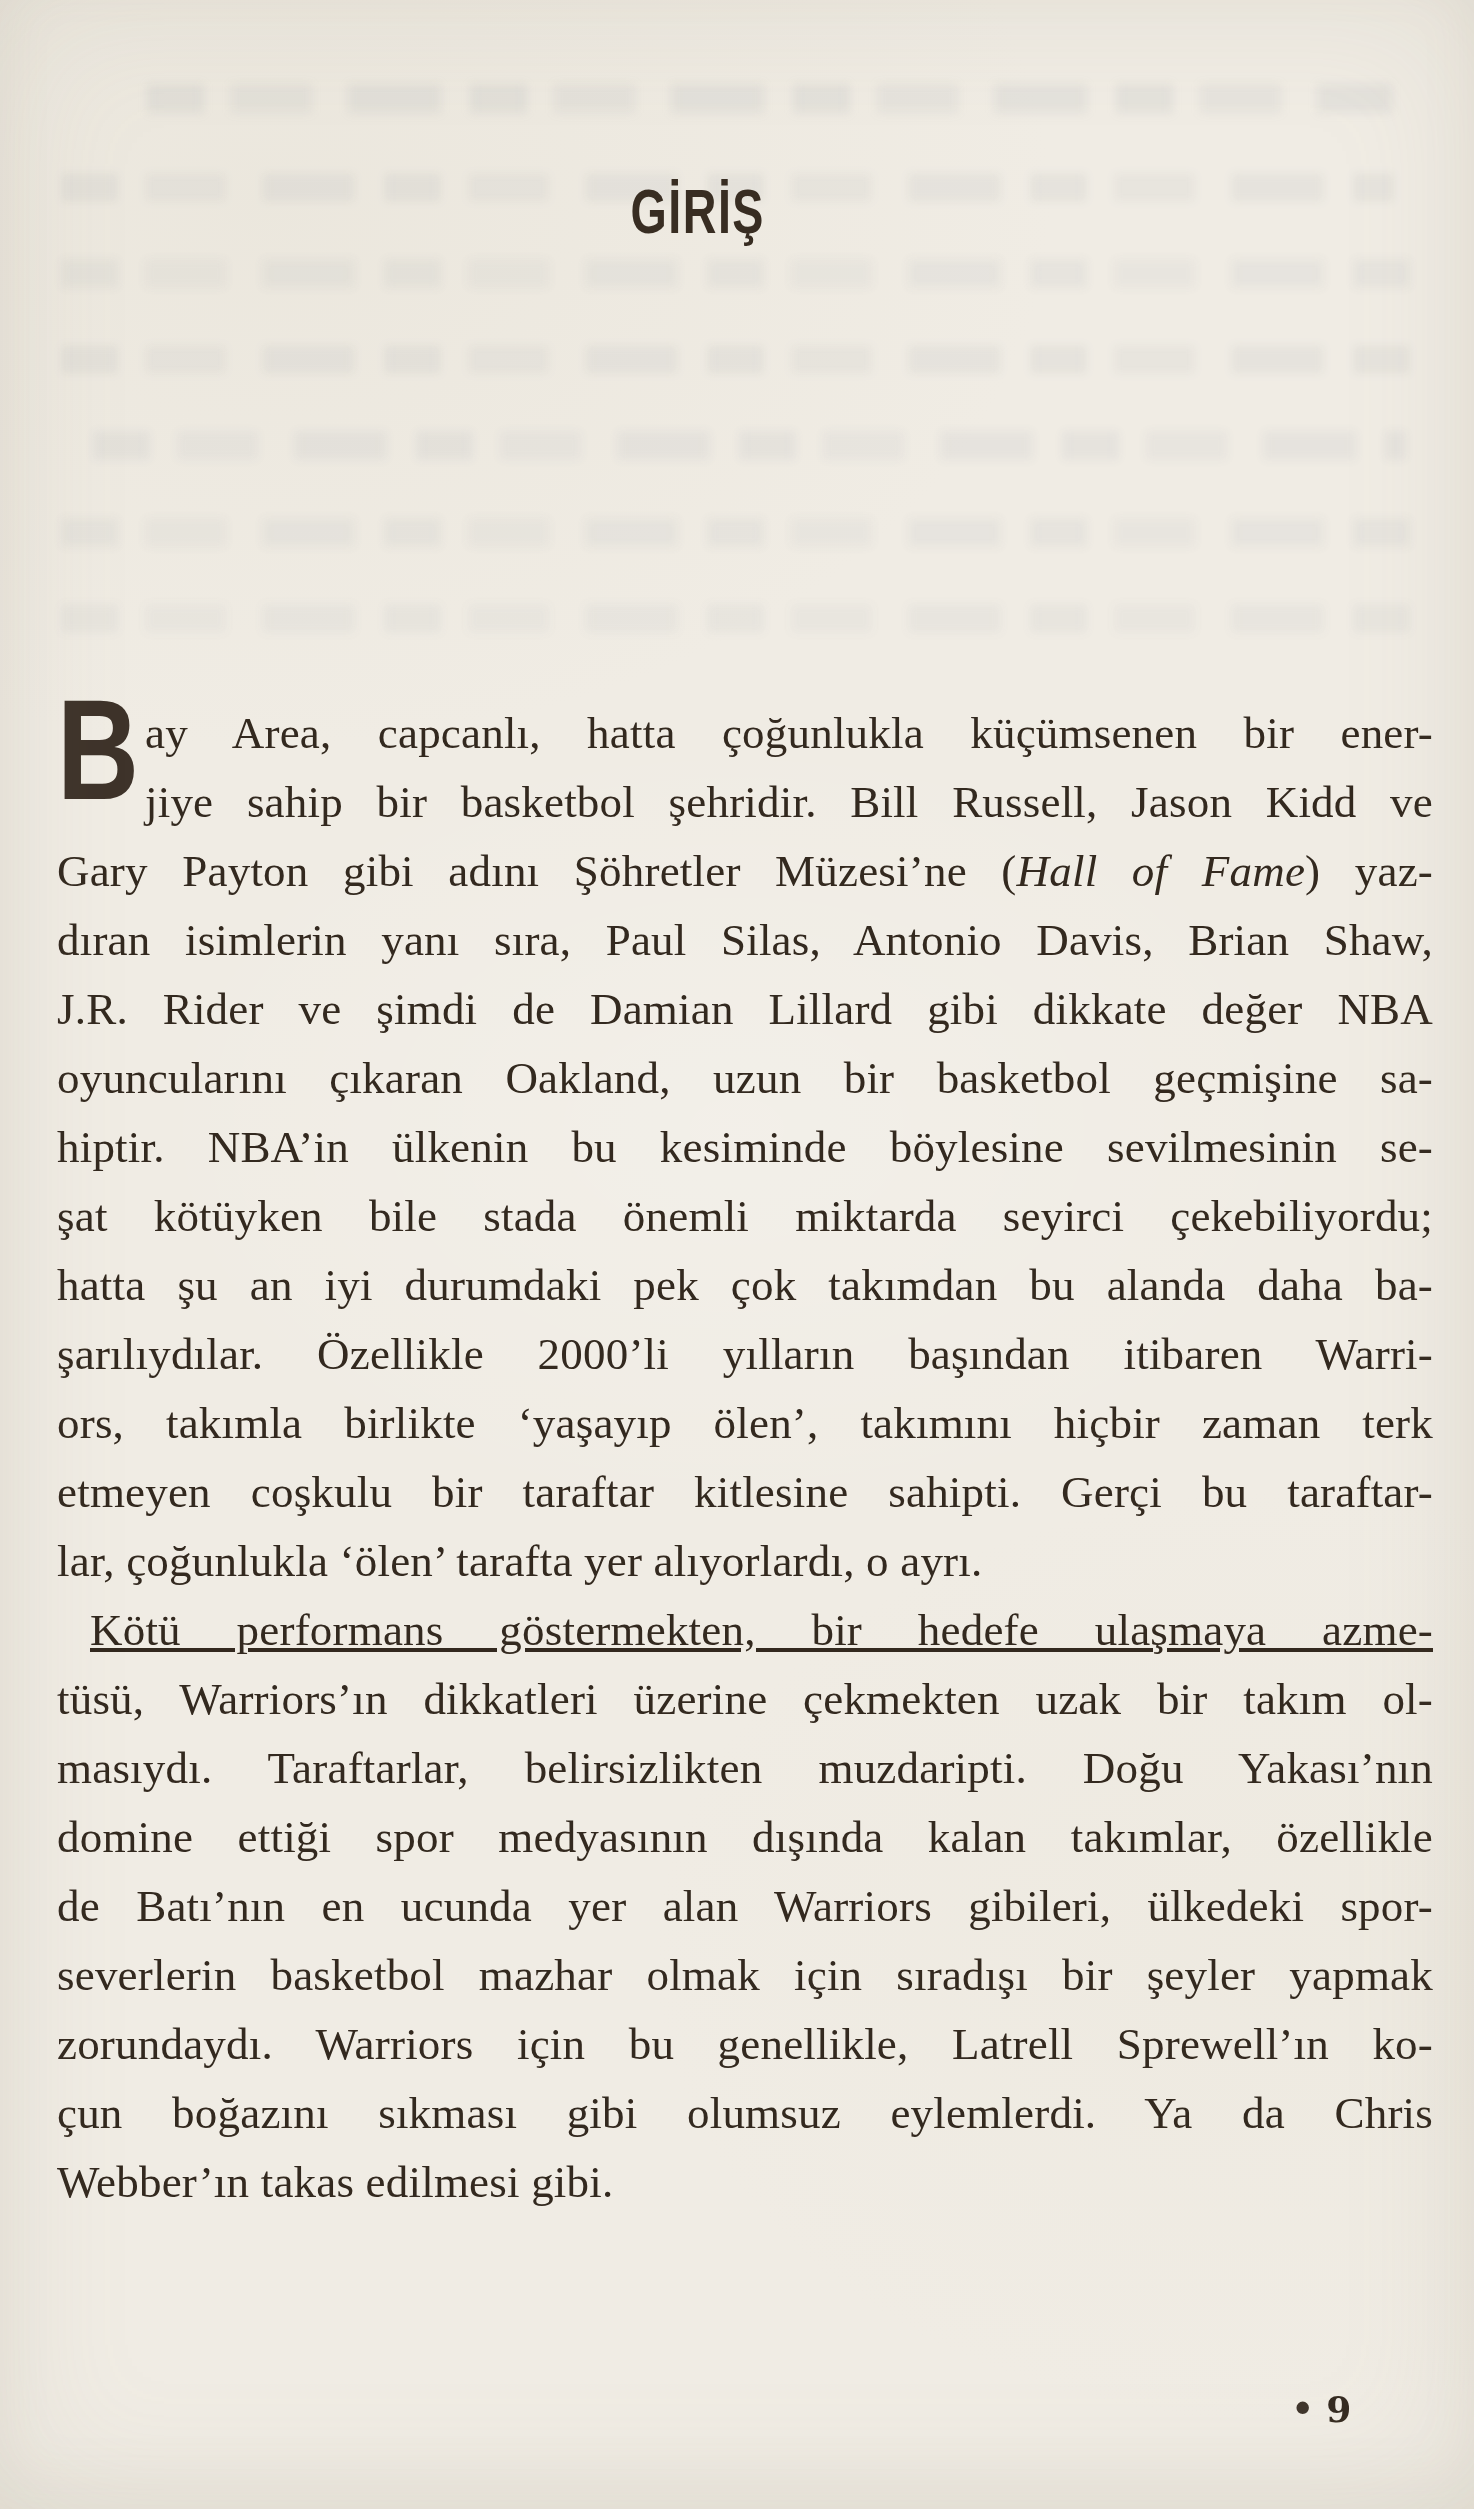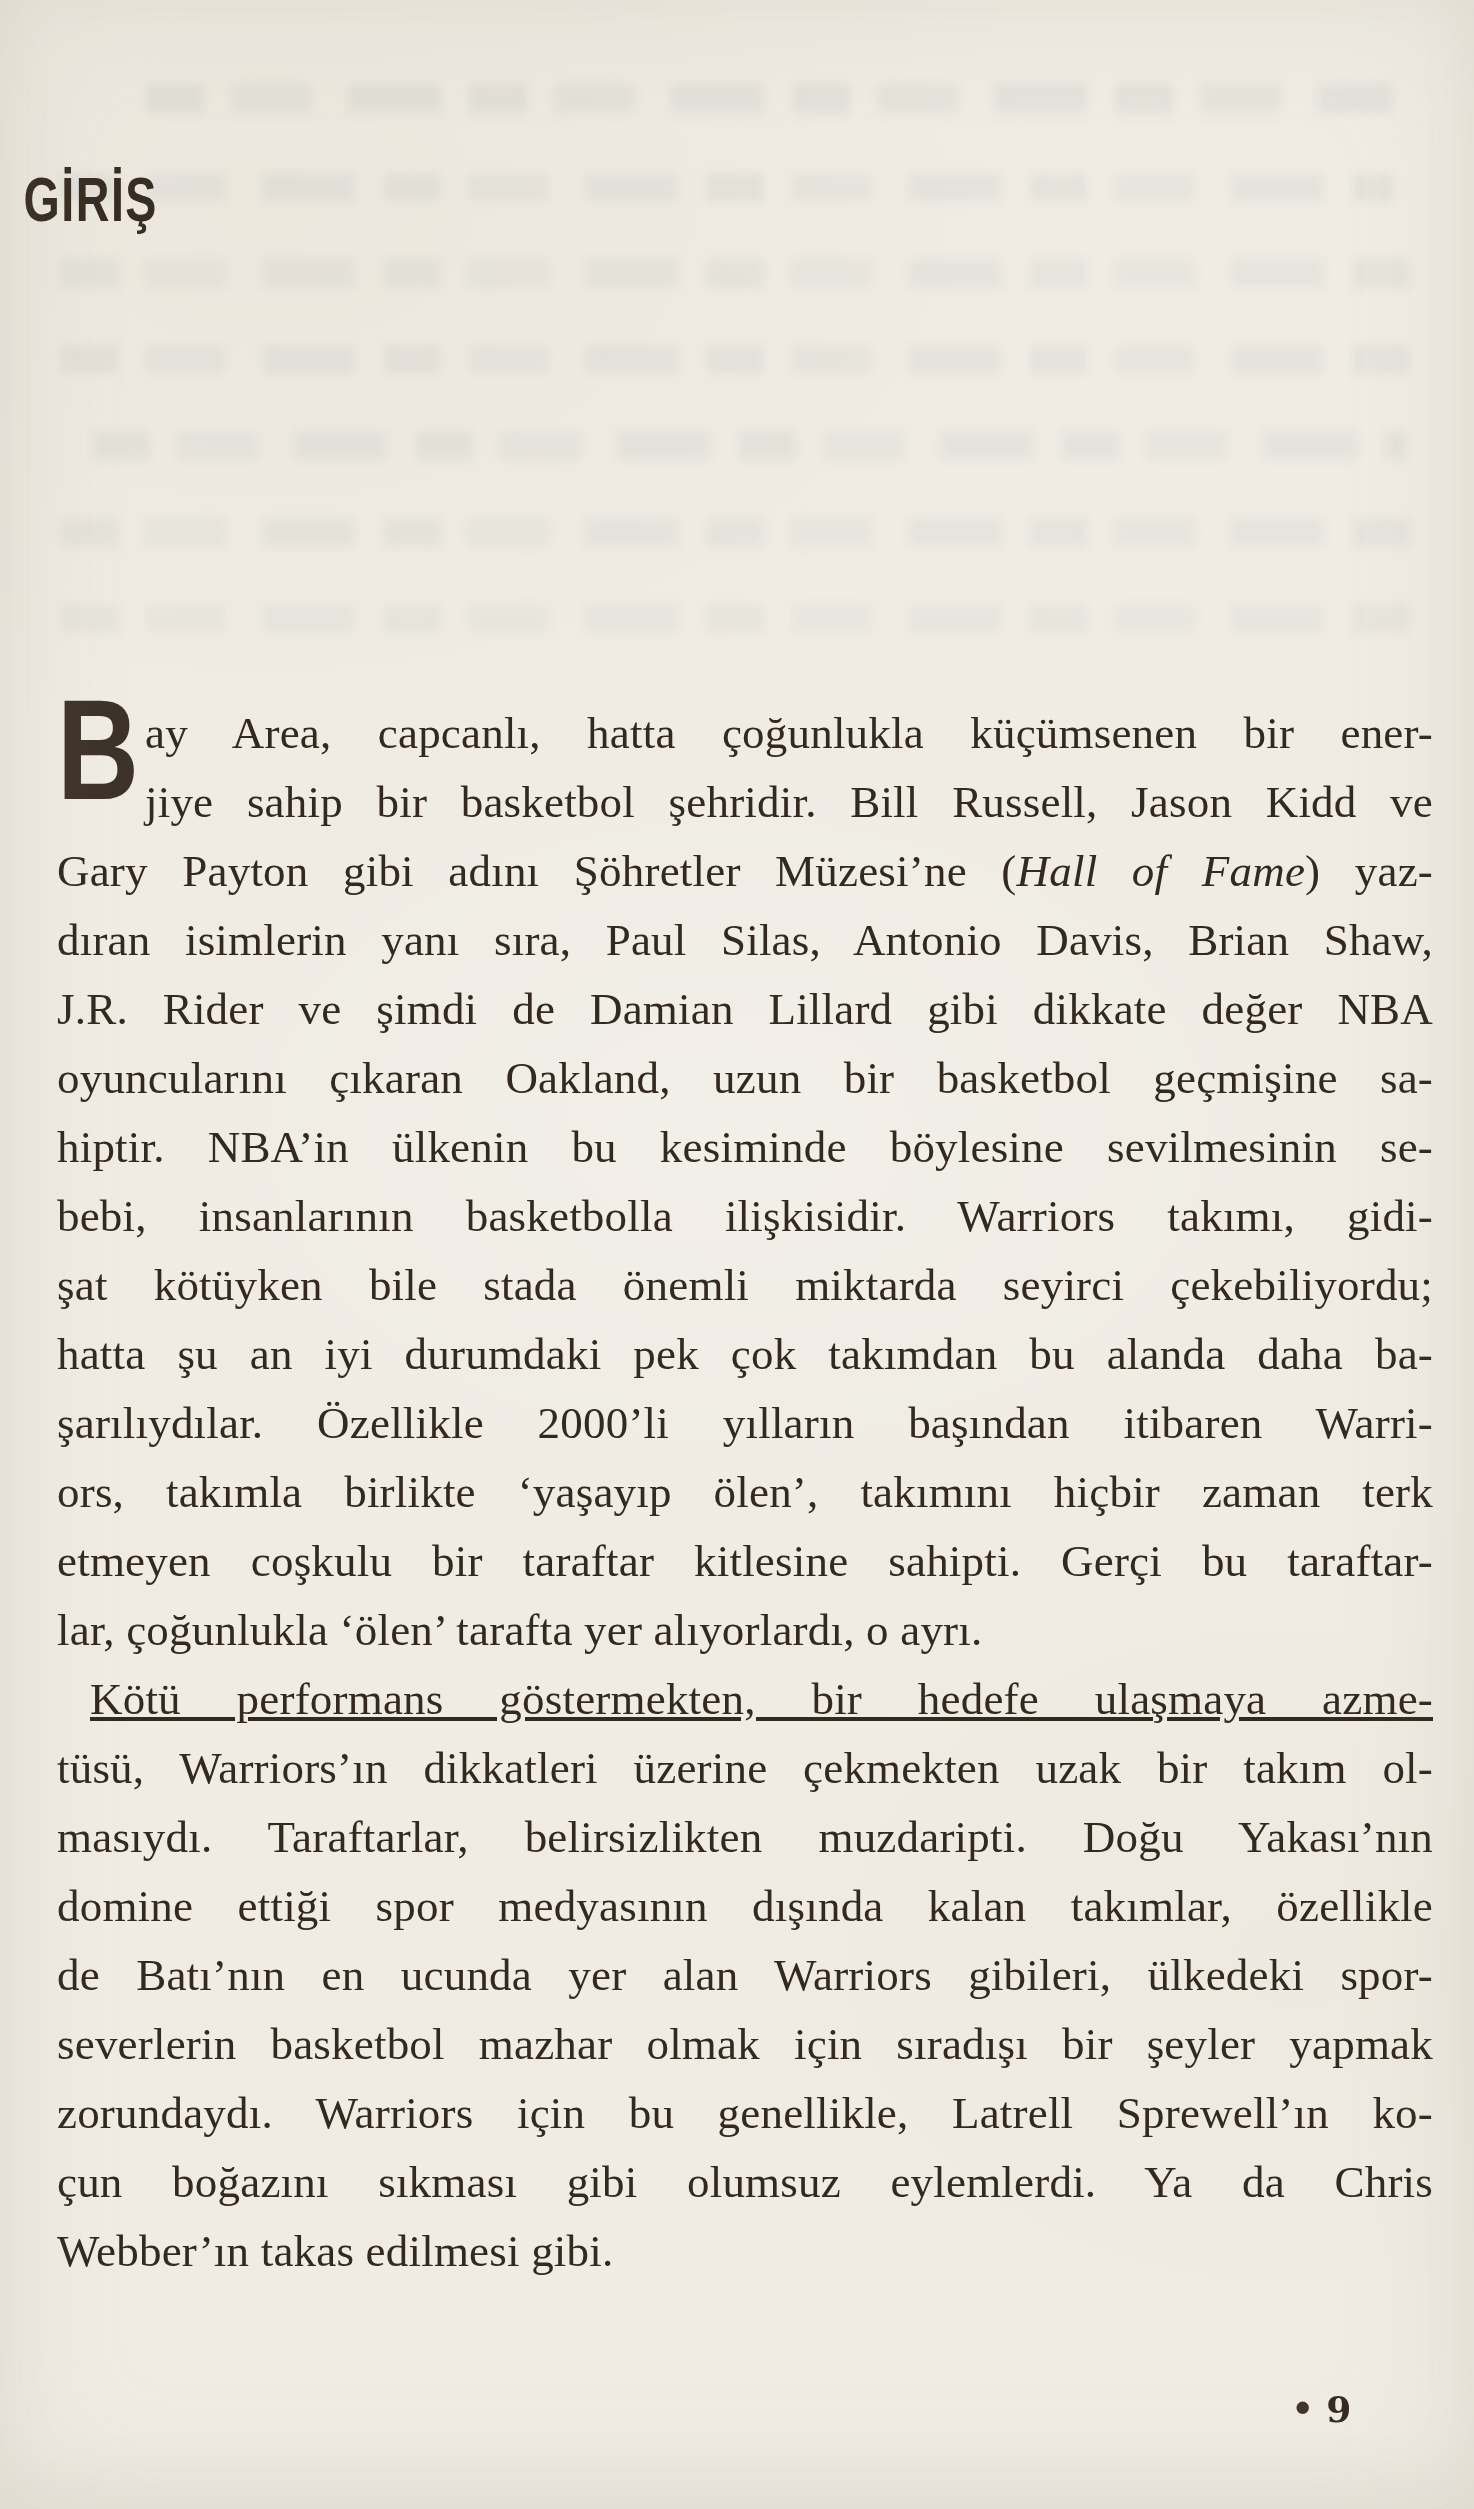--- a/index.html
+++ b/index.html
@@ -34,21 +34,22 @@
   .s1 { top:84px;  left:147px; width:1245px; }
   .s2 { top:173px; left:61px;  width:1333px; opacity:.9; }
   .s3 { top:259px; left:61px;  width:1353px; opacity:.8; }
   .s4 { top:345px; left:61px;  width:1353px; opacity:.9; }
   .s5 { top:431px; left:93px;  width:1313px; opacity:.85; }
   .s6 { top:518px; left:61px;  width:1353px; opacity:.8; }
   .s7 { top:604px; left:61px;  width:1353px; opacity:.7; }
 
   
   .title {
-    position:absolute; top:163px; left:0; width:1372px; margin:0;
+    position:absolute; top:163px; left:0; width:1372px; margin:12px;
+    text-align:center;
     font-family:"Liberation Sans", sans-serif;
     font-weight:700; font-size:63px; line-height:1.15;
     color:var(--ink-title, #382d22);
   }
   .title-inner {
     display:inline-block;
     transform:scaleX(0.74);
     transform-origin:center top;
     letter-spacing:2px;
   }
@@ -118,21 +119,20 @@
     <div class="drop-cap">B</div>
 
   <div class="para">
         <div class="line drop-indent"><span>ay Area, capcanlı, hatta çoğunlukla küçümsenen bir ener-</span></div>
         <div class="line drop-indent"><span>jiye sahip bir basketbol şehridir. Bill Russell, Jason Kidd ve</span></div>
         <div class="line"><span>Gary Payton gibi adını Şöhretler Müzesi’ne (</span><span class="it">Hall of Fame</span><span>) yaz-</span></div>
         <div class="line"><span>dıran isimlerin yanı sıra, Paul Silas, Antonio Davis, Brian Shaw,</span></div>
         <div class="line"><span>J.R. Rider ve şimdi de Damian Lillard gibi dikkate değer NBA</span></div>
         <div class="line"><span>oyuncularını çıkaran Oakland, uzun bir basketbol geçmişine sa-</span></div>
         <div class="line"><span>hiptir. NBA’in ülkenin bu kesiminde böylesine sevilmesinin se-</span></div>
-        <div class="line"><span>bebi, insanlarının basketbolla ilişkisidir. Warriors takımı, gidi-</span></div>
         <div class="line"><span>şat kötüyken bile stada önemli miktarda seyirci çekebiliyordu;</span></div>
         <div class="line"><span>hatta şu an iyi durumdaki pek çok takımdan bu alanda daha ba-</span></div>
         <div class="line"><span>şarılıydılar. Özellikle 2000’li yılların başından itibaren Warri-</span></div>
         <div class="line"><span>ors, takımla birlikte ‘yaşayıp ölen’, takımını hiçbir zaman terk</span></div>
         <div class="line"><span>etmeyen coşkulu bir taraftar kitlesine sahipti. Gerçi bu taraftar-</span></div>
         <div class="line nojust"><span>lar, çoğunlukla ‘ölen’ tarafta yer alıyorlardı, o ayrı.</span></div>
       </div>
       <div class="para">
         <div class="line first-indent"><span>Kötü performans göstermekten, bir hedefe ulaşmaya azme-</span></div>
         <div class="line"><span>tüsü, Warriors’ın dikkatleri üzerine çekmekten uzak bir takım ol-</span></div>

